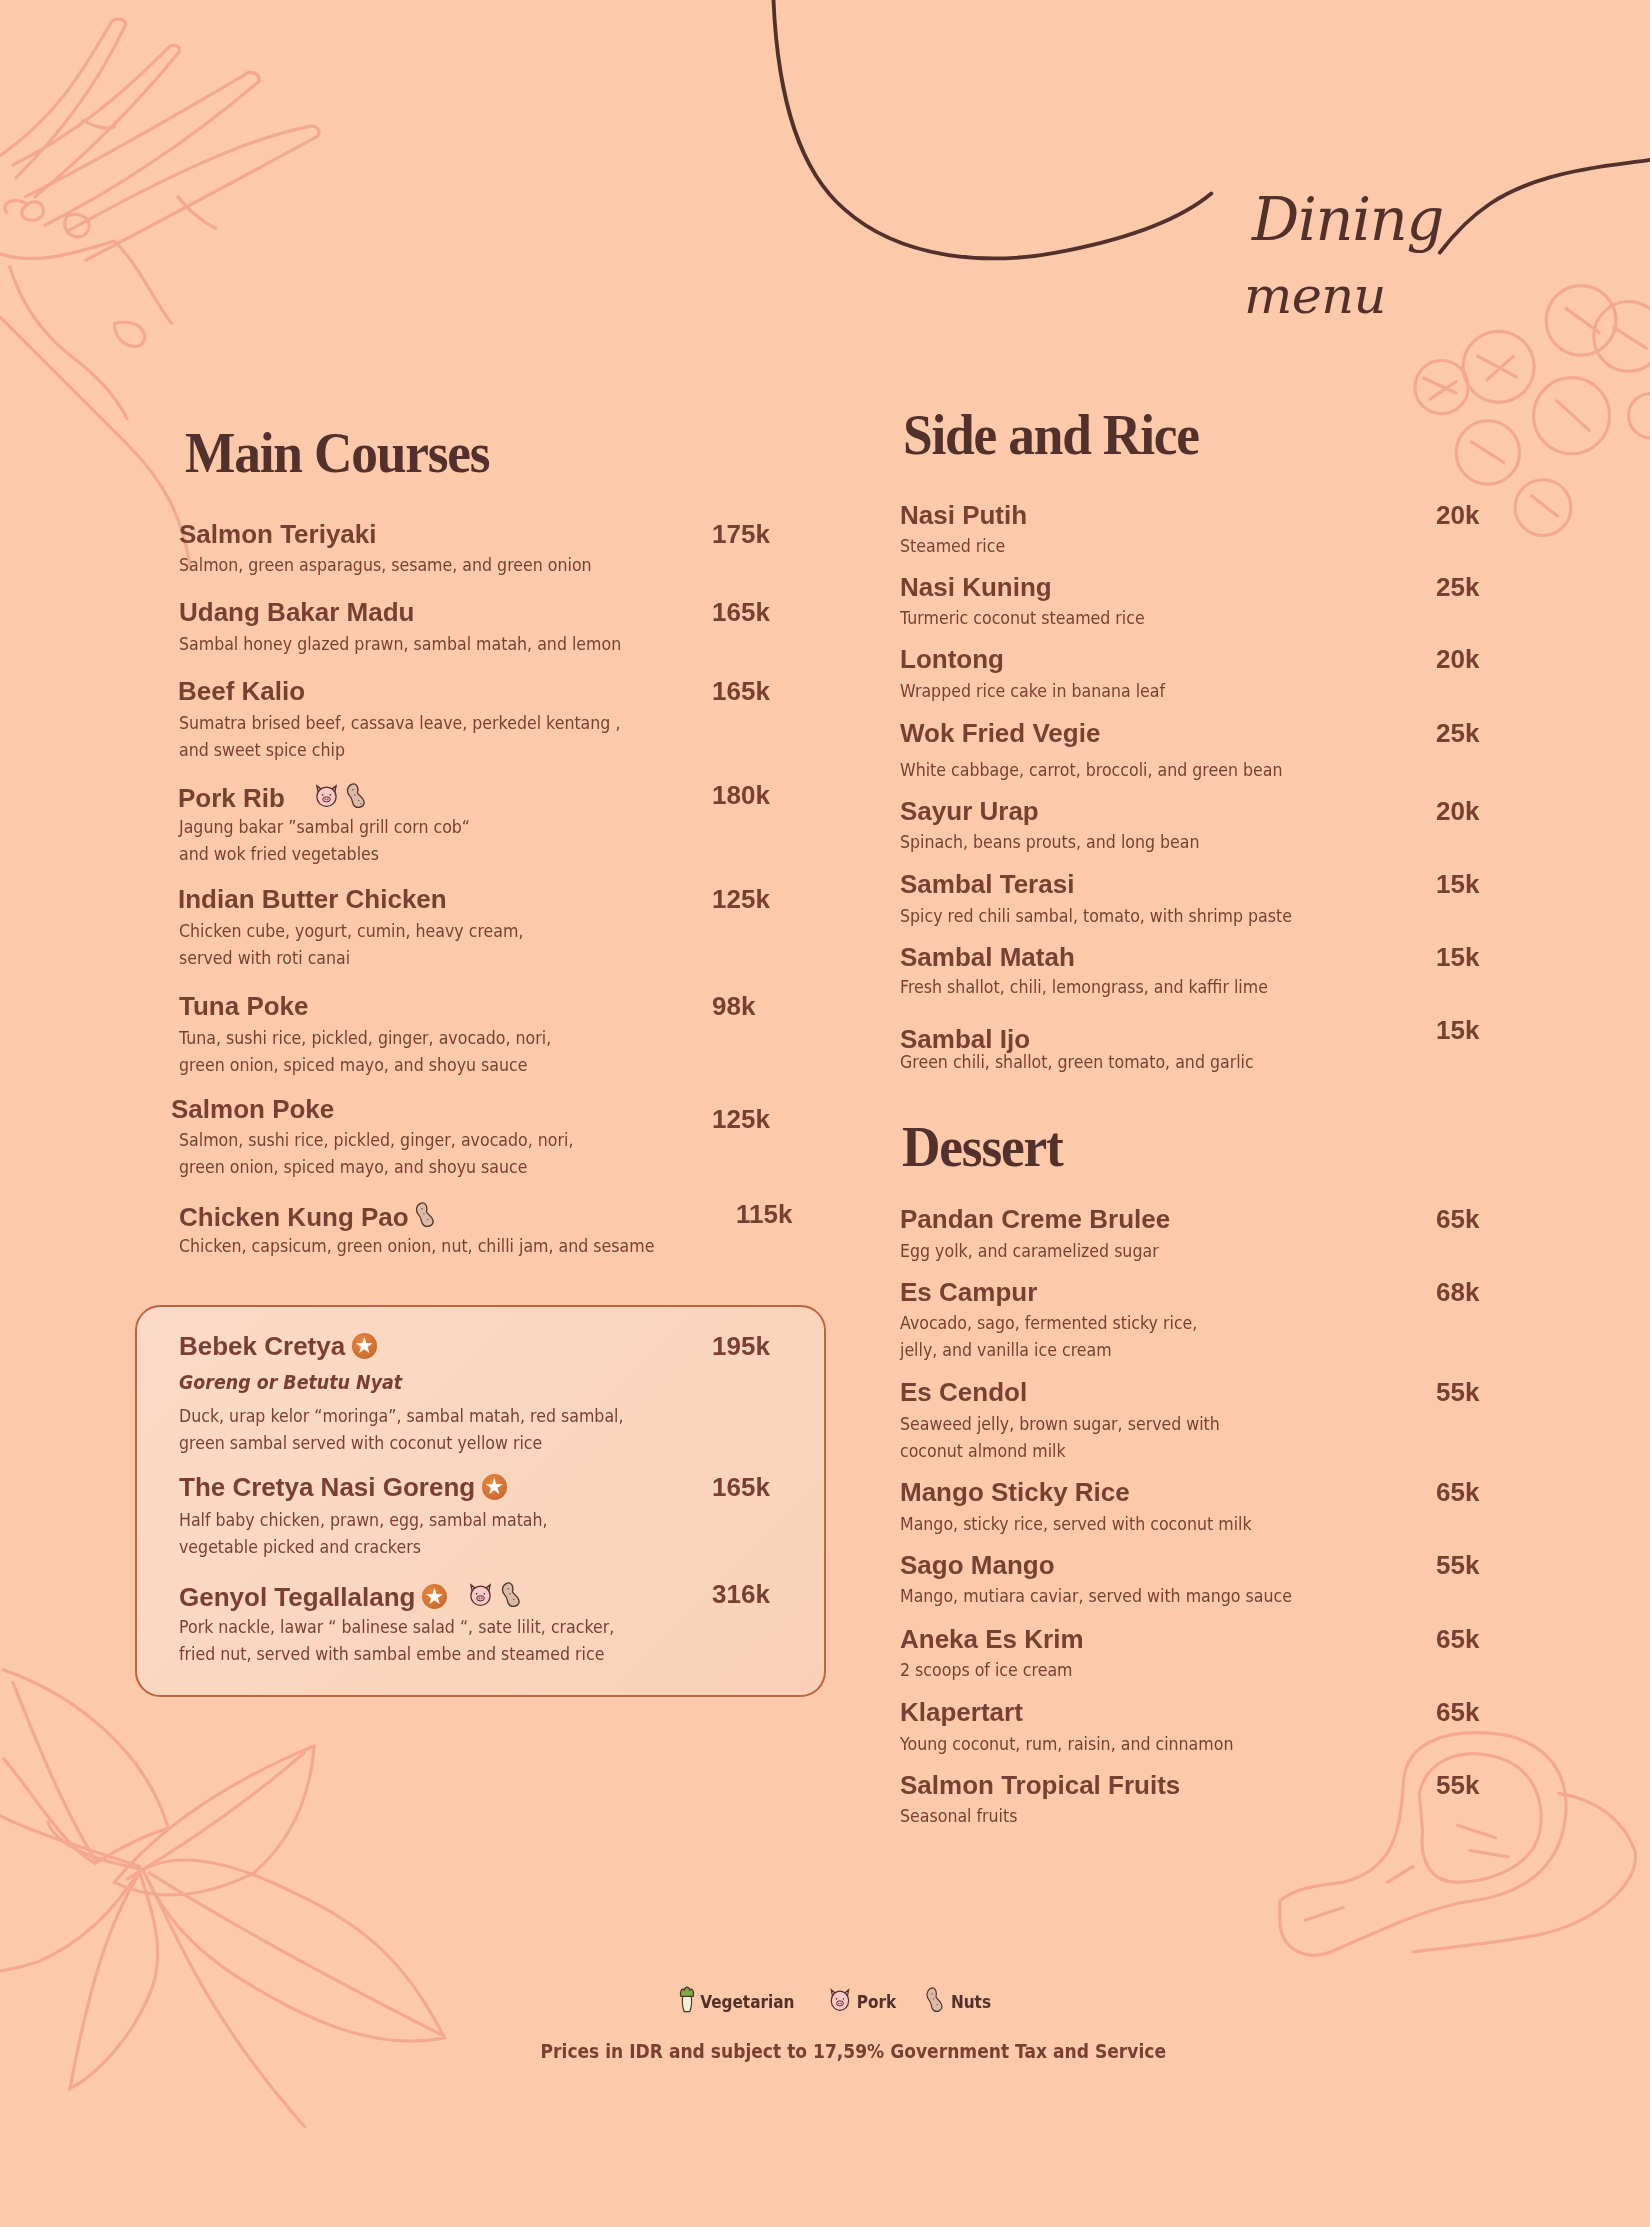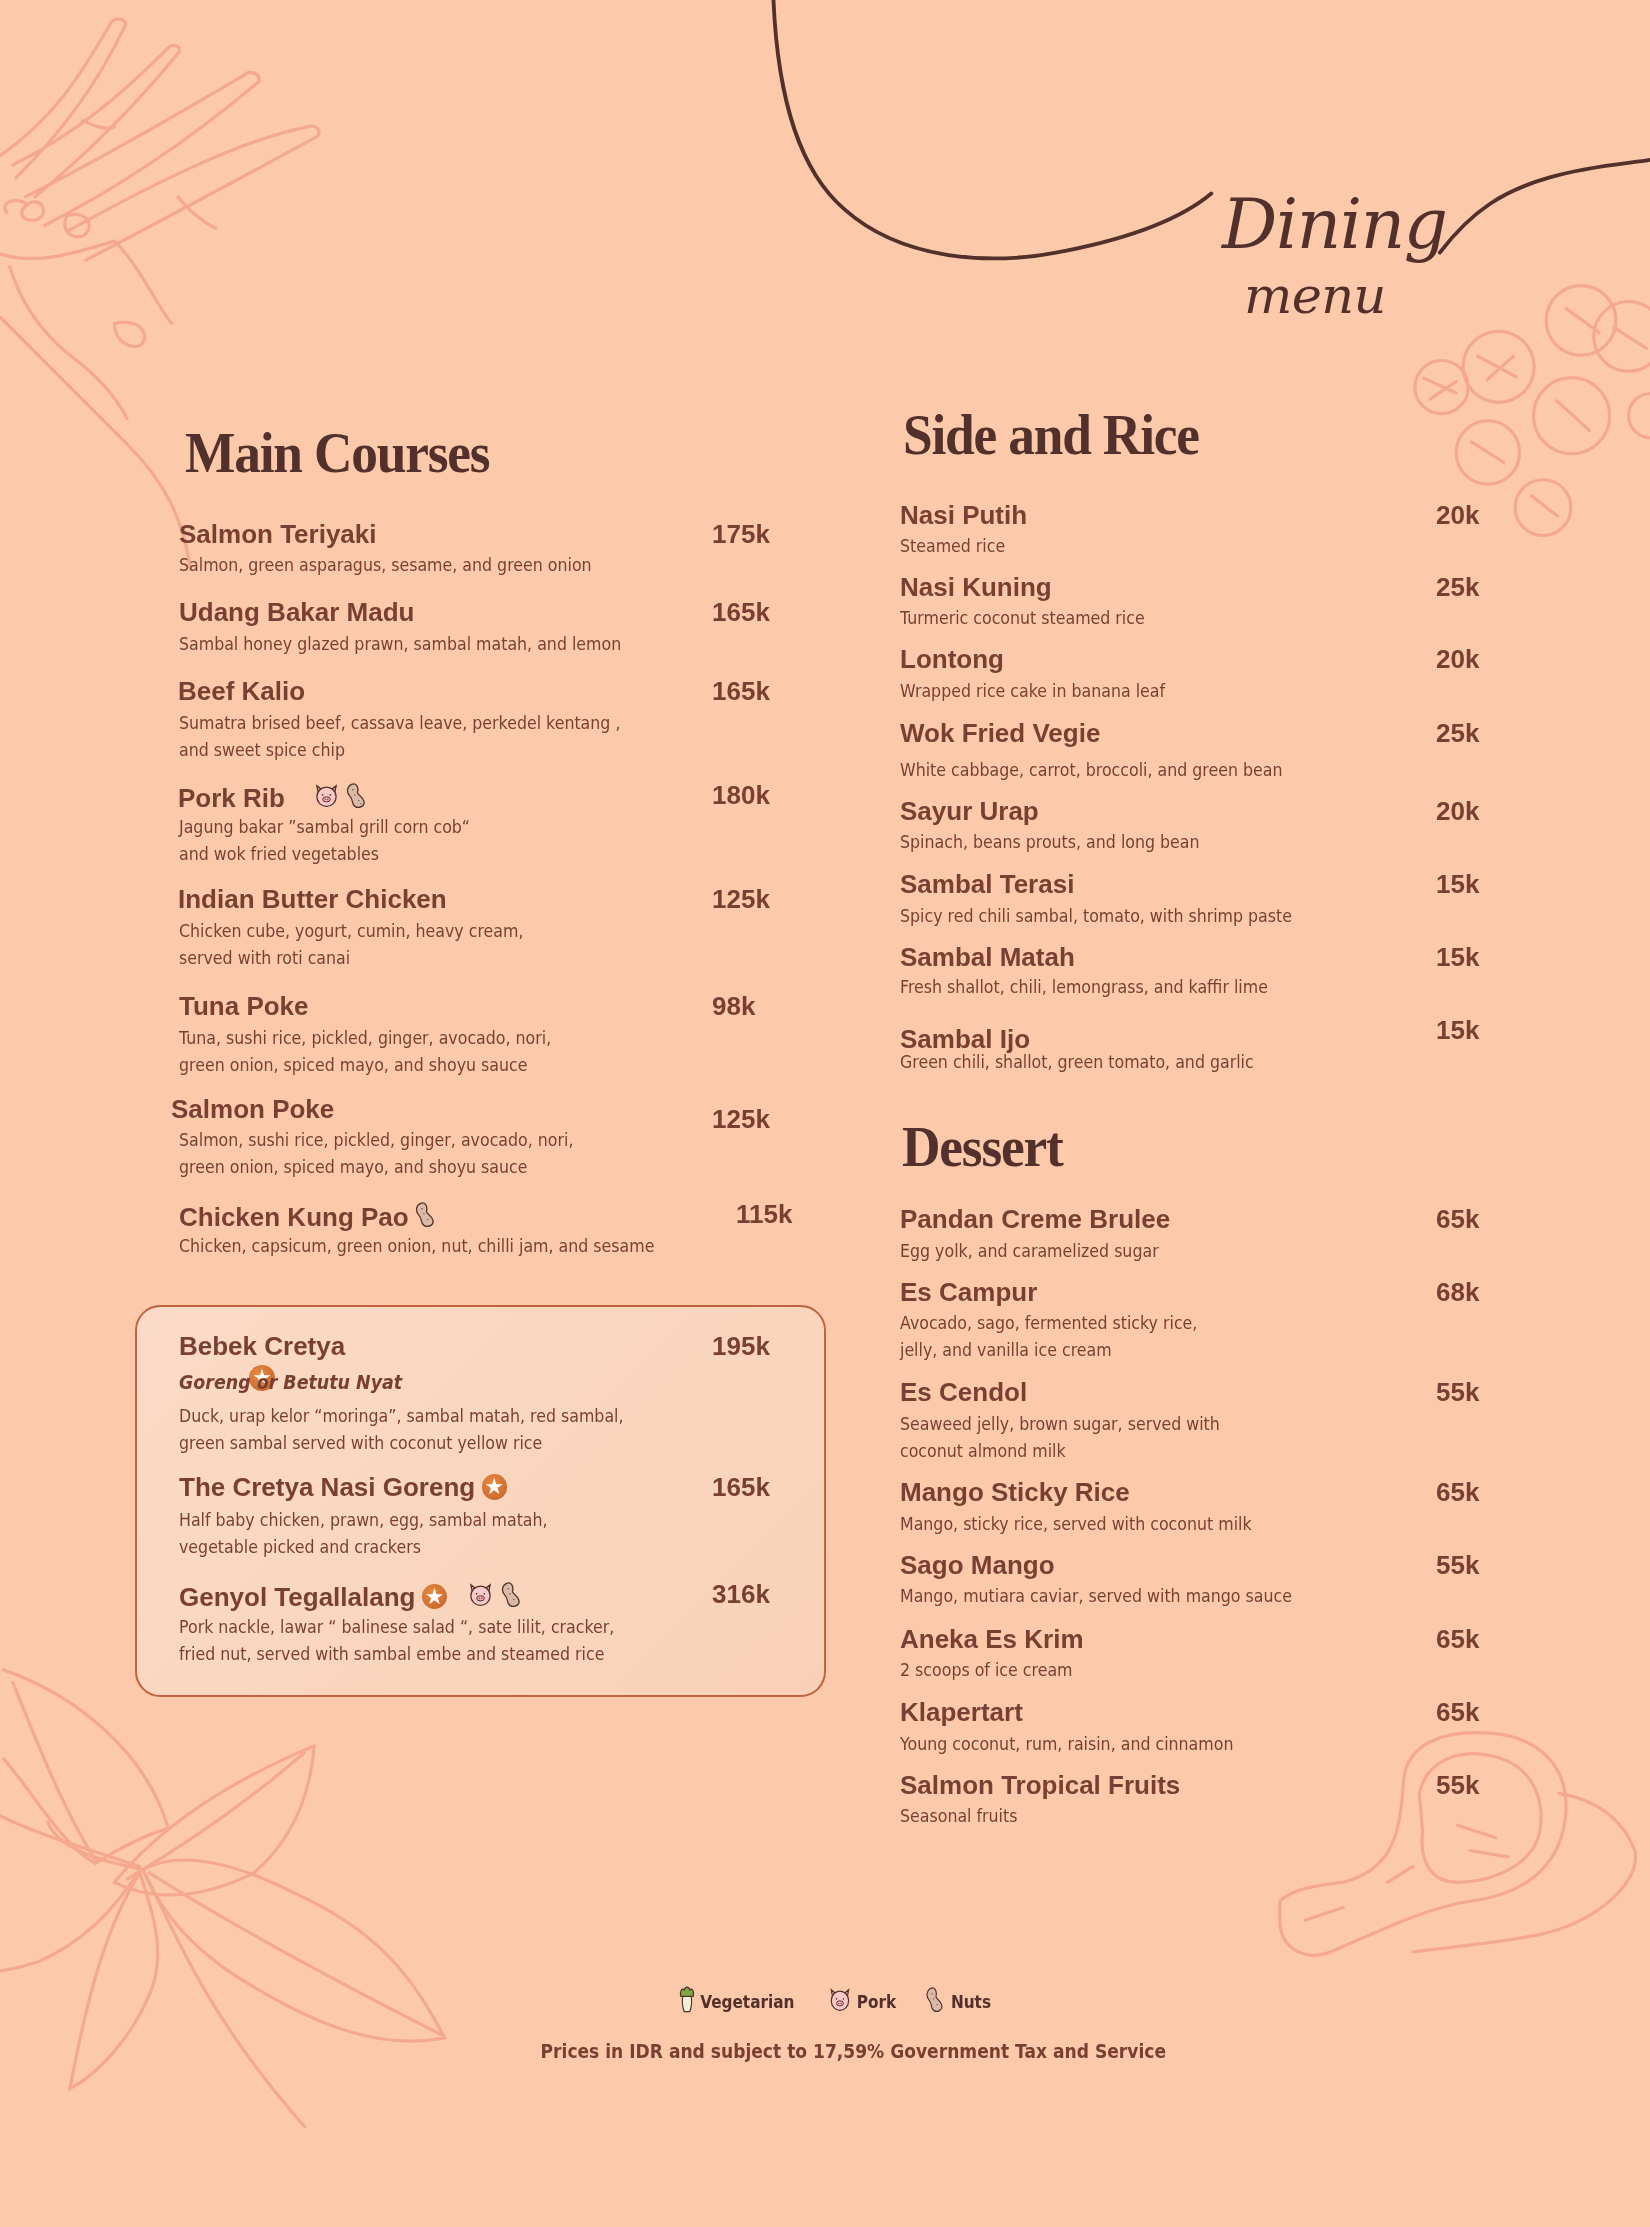--- a/index.html
+++ b/index.html
@@ -81,21 +81,21 @@
   </svg>
 </div>
 
 <div class="deco" style="left:0;top:0;">
   <svg width="1651" height="330" viewBox="0 0 2600 520" fill="none" stroke="#52302B" stroke-linecap="round">
     <path d="M1218 0 C1225 160 1260 270 1330 330 C1420 410 1560 420 1680 395 C1780 375 1860 345 1908 305" stroke-width="6"></path>
     <path d="M2268 398 C2320 330 2370 300 2440 280 C2500 262 2560 258 2600 252" stroke-width="6"></path>
   </svg>
 </div>
 
-<div class="title-script" style="left:1222px;top:190px;font-size:69px;line-height:1;letter-spacing:-1.3px;">Dining</div>
+<div class="title-script" style="left:1252px;top:190px;font-size:59px;line-height:1;letter-spacing:-1.3px;">Dining</div>
 <div class="title-script" style="left:1244px;top:270px;font-size:51px;line-height:1;letter-spacing:-0.6px;">menu</div>
 
 <div class="section-title" style="left:185px;top:424px;">Main Courses</div>
 
 <div class="item-name" style="left:179px;top:521px;">Salmon Teriyaki</div>
 <div class="item-price" style="left:712px;top:521px;">175k</div>
 <div class="item-desc" style="left:179px;top:551px;">Salmon, green asparagus, sesame, and green onion</div>
 
 <div class="item-name" style="left:179px;top:599px;">Udang Bakar Madu</div>
 <div class="item-price" style="left:712px;top:599px;">165k</div>
@@ -158,21 +158,21 @@
         <circle cx="14" cy="20" r="1" fill="#52302B"></circle>
         <circle cx="20" cy="29" r="1" fill="#52302B"></circle>
       </svg>
   </span>
 </div>
 <div class="item-price" style="left:712px;top:1201px;margin-left:24px;">115k</div>
 <div class="item-desc" style="left:179px;top:1232px;">Chicken, capsicum, green onion, nut, chilli jam, and sesame</div>
 
 <div class="special-box"></div>
 
-<div class="item-name" style="left:179px;top:1333px;flex-direction:column;">
+<div class="item-name" style="left:179px;top:1333px;">
   <span>Bebek Cretya</span>
   <span class="badge"></span>
 </div>
 <div class="item-price" style="left:712px;top:1333px;">195k</div>
 <div class="item-sub" style="left:179px;top:1370px;">Goreng or Betutu Nyat</div>
 <div class="item-desc" style="left:179px;top:1402px;">Duck, urap kelor “moringa”, sambal matah, red sambal,
 green sambal served with coconut yellow rice</div>
 
 <div class="item-name" style="left:179px;top:1474px;">
   <span>The Cretya Nasi Goreng</span>

